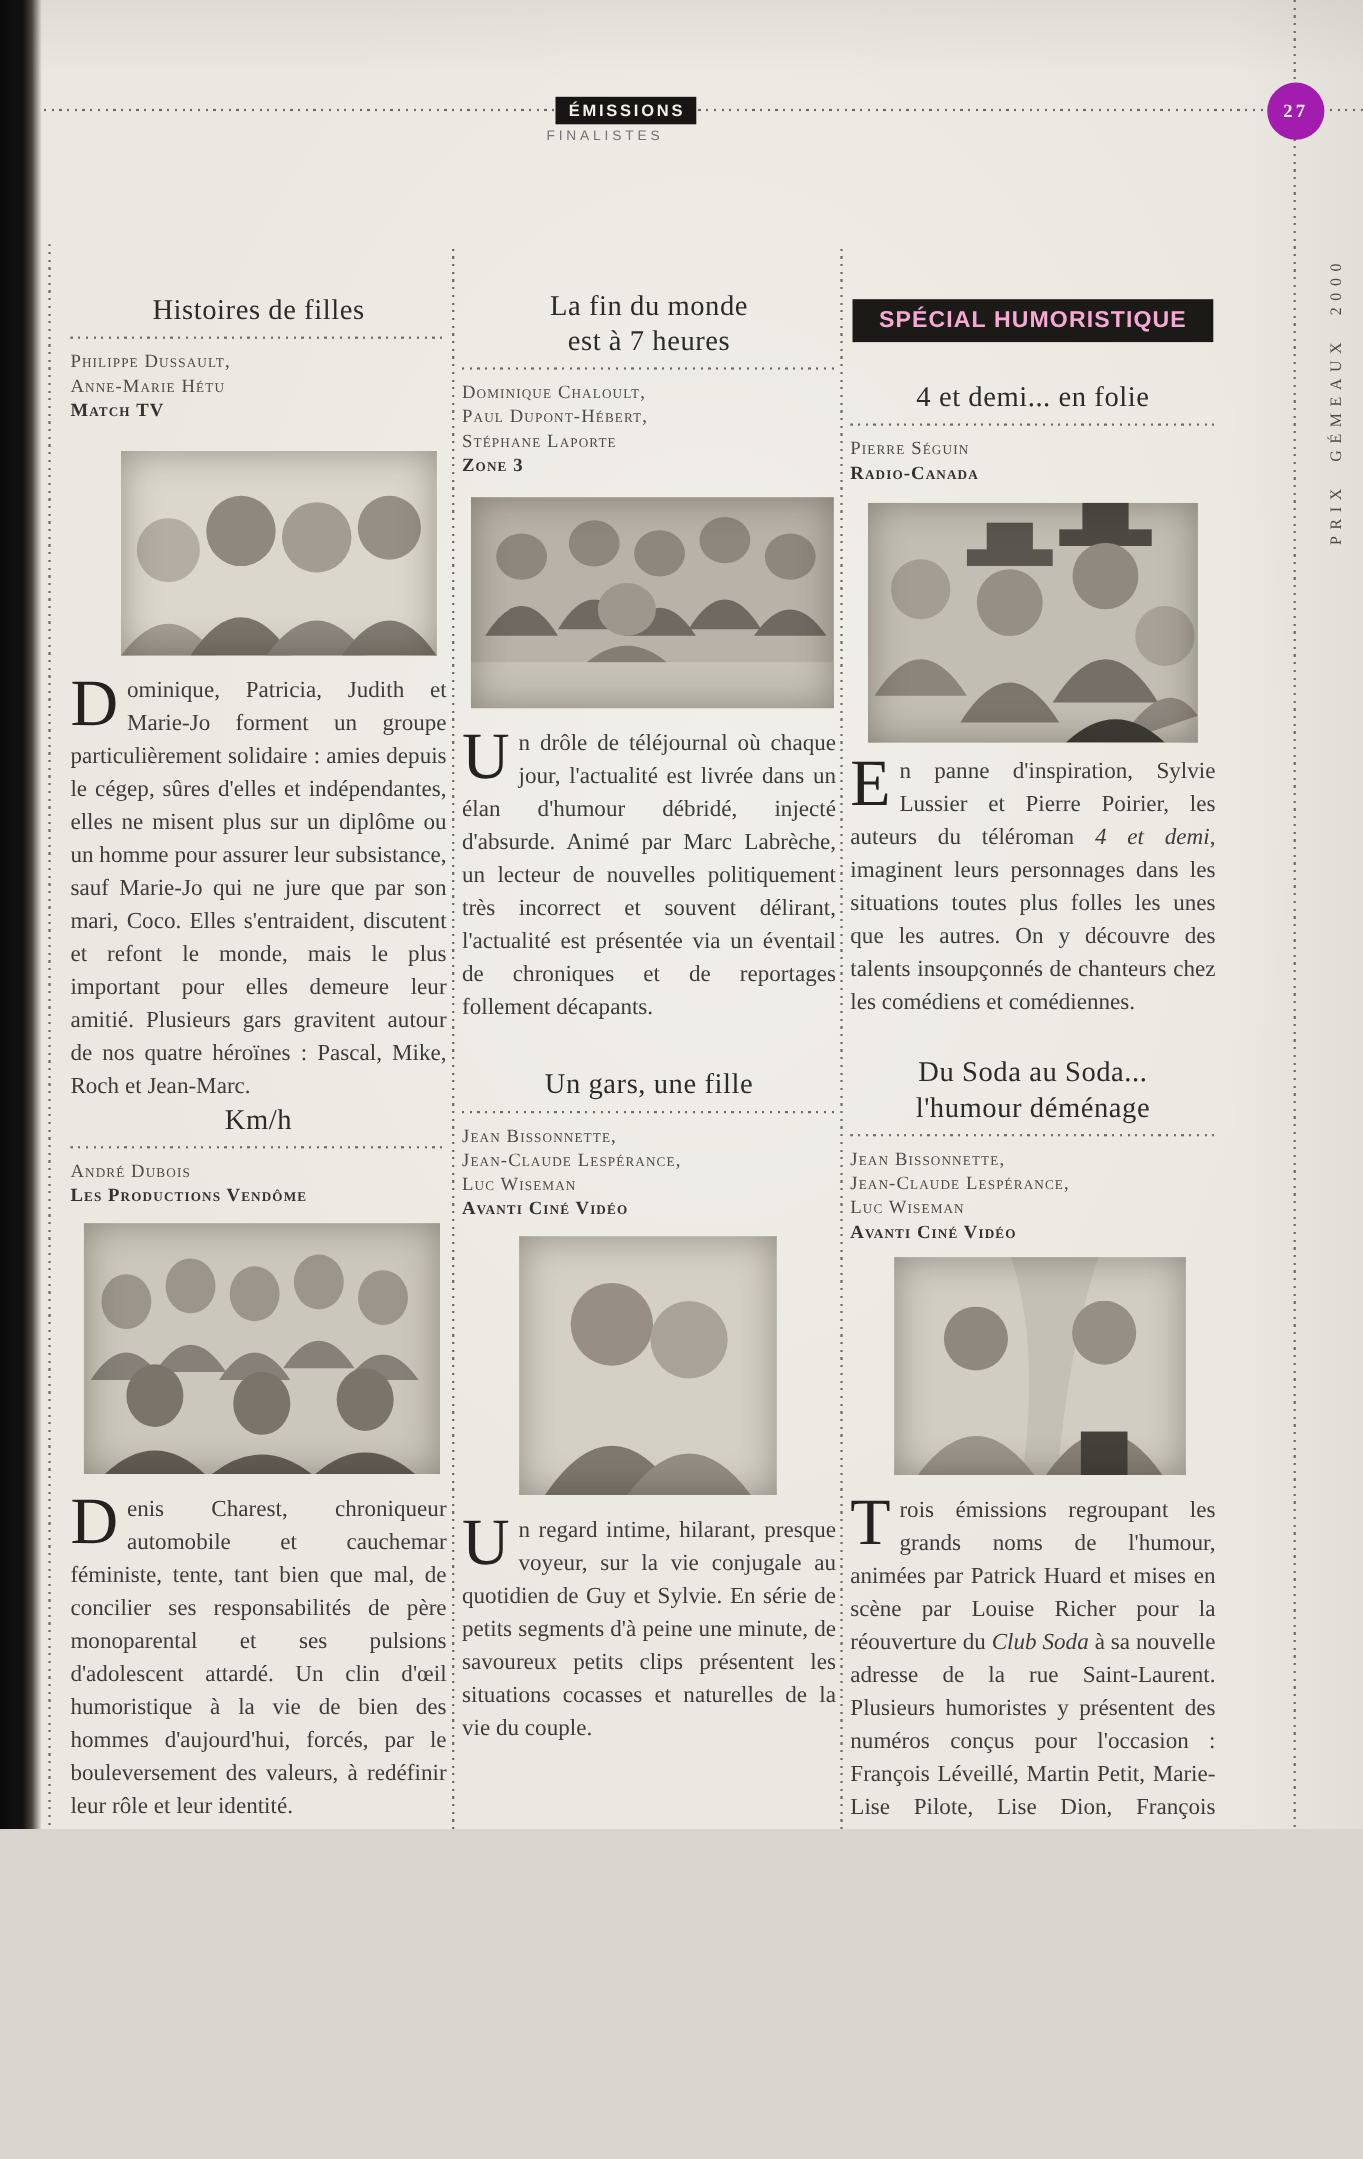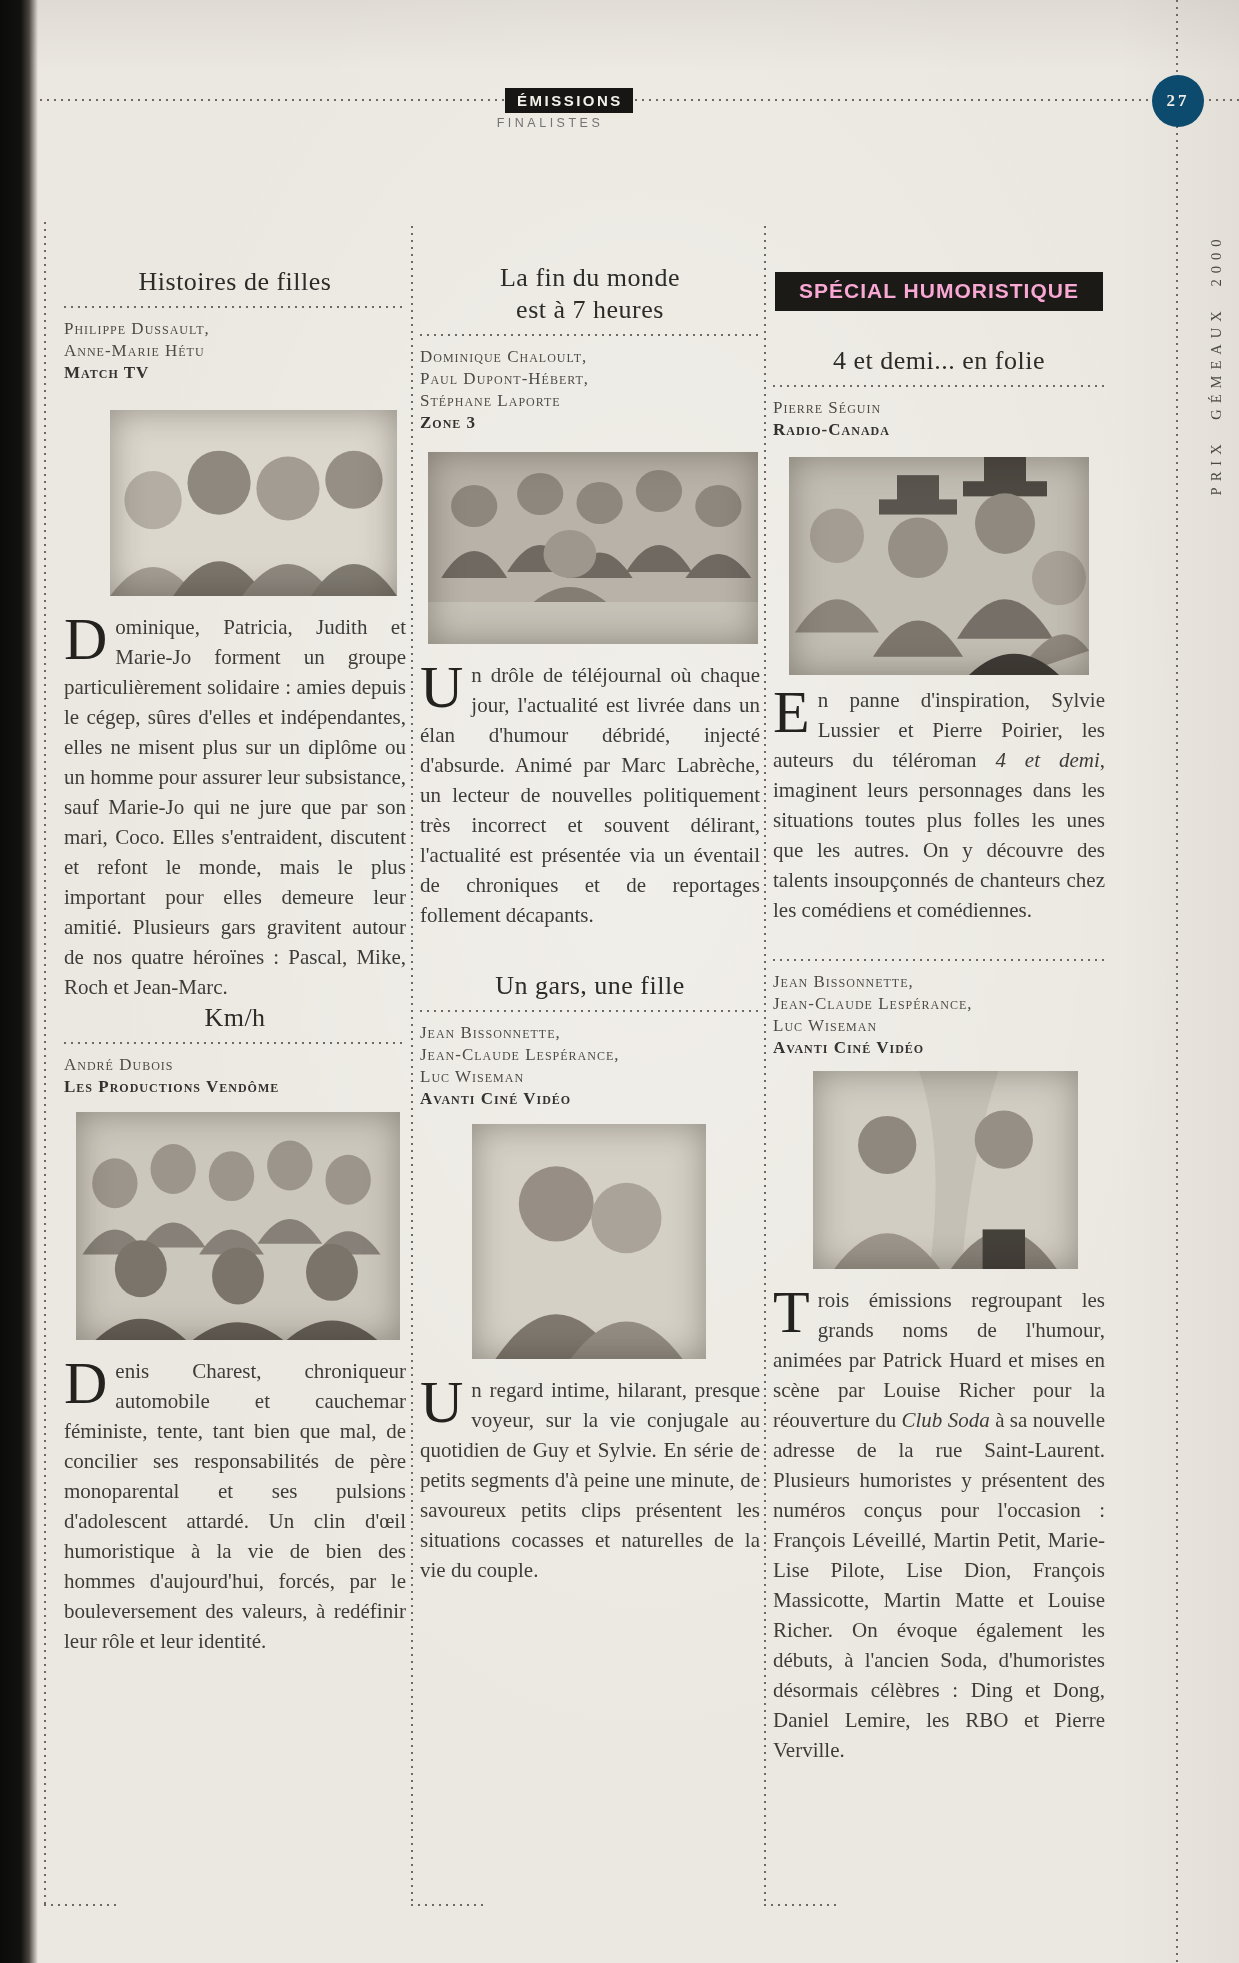--- a/index.html
+++ b/index.html
@@ -1,18 +1,18 @@
 <!DOCTYPE html>
 <html lang="fr"><head>
 <meta charset="utf-8">
 <style>
   * { margin:0; padding:0; box-sizing:border-box; }
   html,body { background:#d8d5cf; }
   .page {
-    position:relative; width:1239px; height:1963px; overflow:hidden;
+    position:relative; width:1239px; height:1663px; overflow:hidden;
     background:#ebe8e1;
     font-family:"Liberation Serif","DejaVu Serif",serif;
     color:#3e3c39;
   }
   .texture {
     position:absolute; inset:0; pointer-events:none;
     background:
       radial-gradient(ellipse at 52% 42%, rgba(255,255,255,.30), rgba(255,255,255,0) 62%),
       linear-gradient(to bottom, rgba(60,50,40,.07), rgba(0,0,0,0) 70px),
       linear-gradient(to left, rgba(60,50,40,.05), rgba(0,0,0,0) 120px);
@@ -37,21 +37,21 @@
     position:absolute; left:505px; top:88px; background:#171614; color:#f4f1ea;
     font-family:"Liberation Sans",sans-serif; font-weight:bold;
     font-size:15px; letter-spacing:2.5px; padding:4px 10px 4px 12px;
   }
   .subsection {
     position:absolute; left:450px; top:116px; width:200px; text-align:center;
     font-family:"Liberation Sans",sans-serif; font-size:12.5px; letter-spacing:3.5px; color:#737373;
   }
   .page-badge {
     position:absolute; left:1152px; top:75px; width:52px; height:52px; border-radius:50%;
-    background:#0c4a6e; color:#efece5; display:flex; align-items:center; justify-content:center;
+    background:#a21caf; color:#efece5; display:flex; align-items:center; justify-content:center;
     font-size:17px; font-weight:bold; letter-spacing:3px;
   }
   .margin-vert {
     position:absolute; left:1056px; top:356px; width:320px; text-align:center;
     transform:rotate(-90deg); font-size:14.5px; letter-spacing:6px; word-spacing:9px; color:#4b4944;
   }
 
   
   .col { position:absolute; }
   .col1 { left:64px;  top:250px; width:342px; }
@@ -264,20 +264,24 @@
             <path d="M56 60 Q72 34 88 60Z" fill="#766f67"></path>
           <circle cx="90" cy="40" r="9" fill="#a8a197"></circle>
             <path d="M76 72 Q90 50 100 64Z" fill="#8f887f"></path>
           <path d="M60 72 Q75 58 90 72Z" fill="#3f3b36"></path>
         </svg>
       </figure>
       <p class="body-text"><span class="dropcap">E</span><span>n panne d'inspiration, Sylvie Lussier et Pierre Poirier, les auteurs du téléroman </span><i>4 et demi</i><span>, imaginent leurs personnages dans les situations toutes plus folles les unes que les autres. On y découvre des talents insoupçonnés de chanteurs chez les comédiens et comédiennes.</span></p>
     </article>
 
     <article class="e2">
+      <h2 class="entry-title">
+        <div>Du Soda au Soda...</div>
+        <div>l'humour déménage</div>
+      </h2>
       <div class="dotrule"></div>
       <div class="credits">
         <div>Jean Bissonnette,</div>
         <div>Jean-Claude Lespérance,</div>
         <div>Luc Wiseman</div>
         <div class="producer">Avanti Ciné Vidéo</div>
       </div>
       <figure class="photo ph-soda" aria-label="deux humoristes avec micro-casques sur scène">
         <svg viewBox="0 0 100 75" preserveAspectRatio="none" aria-hidden="true">
           <rect width="100" height="75" fill="#d2cdc3"></rect>

